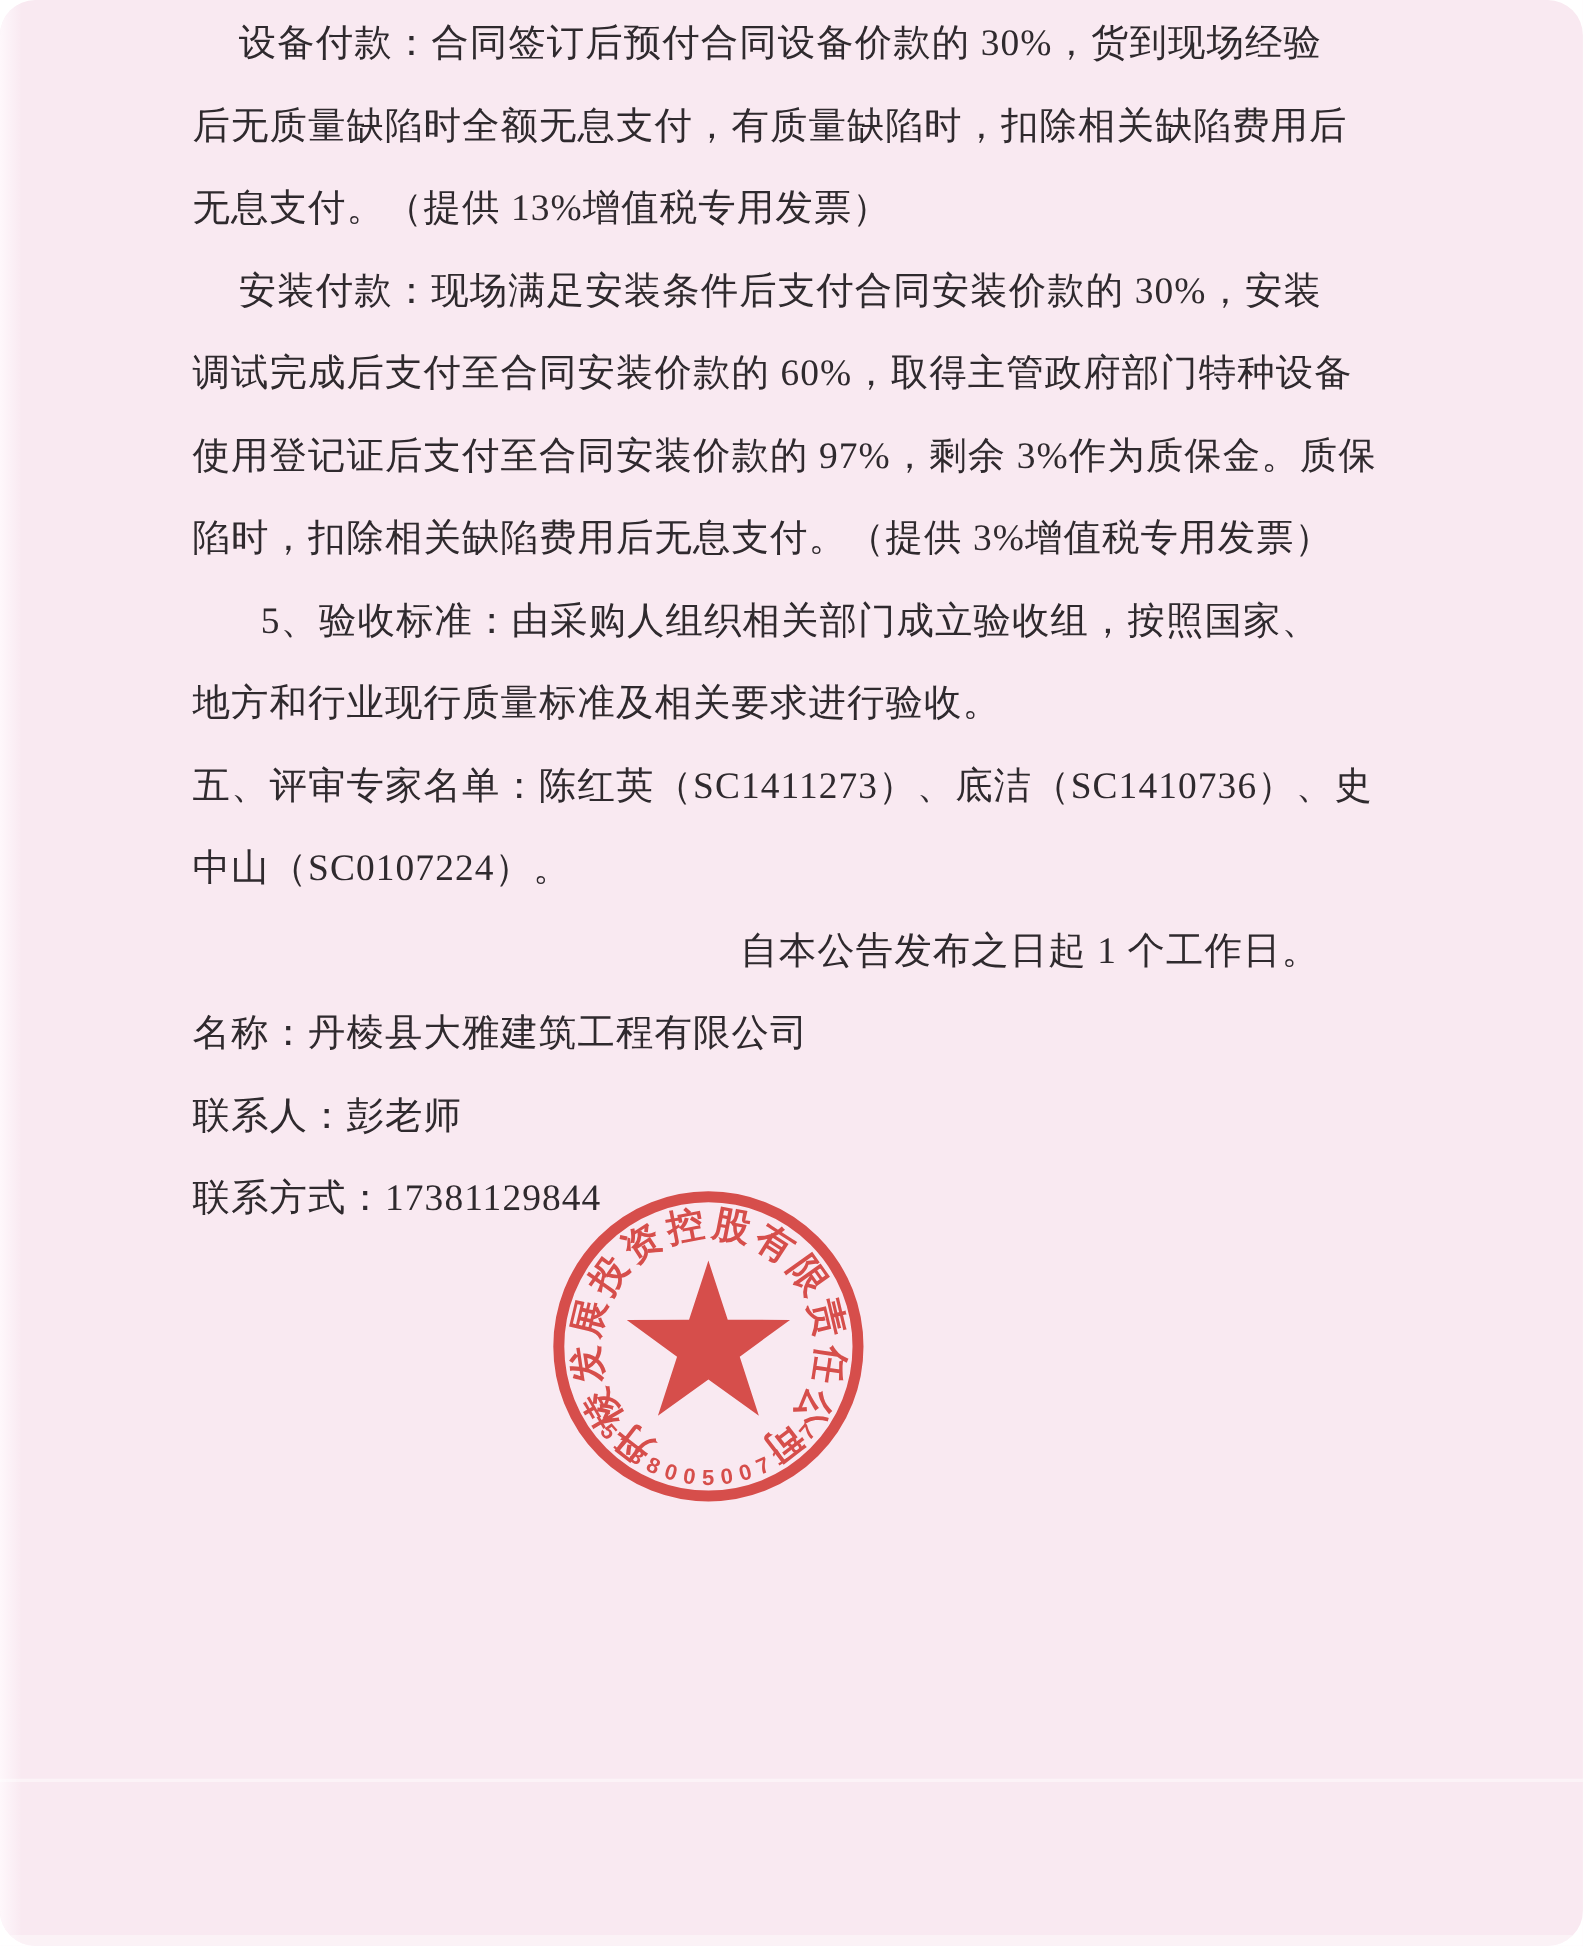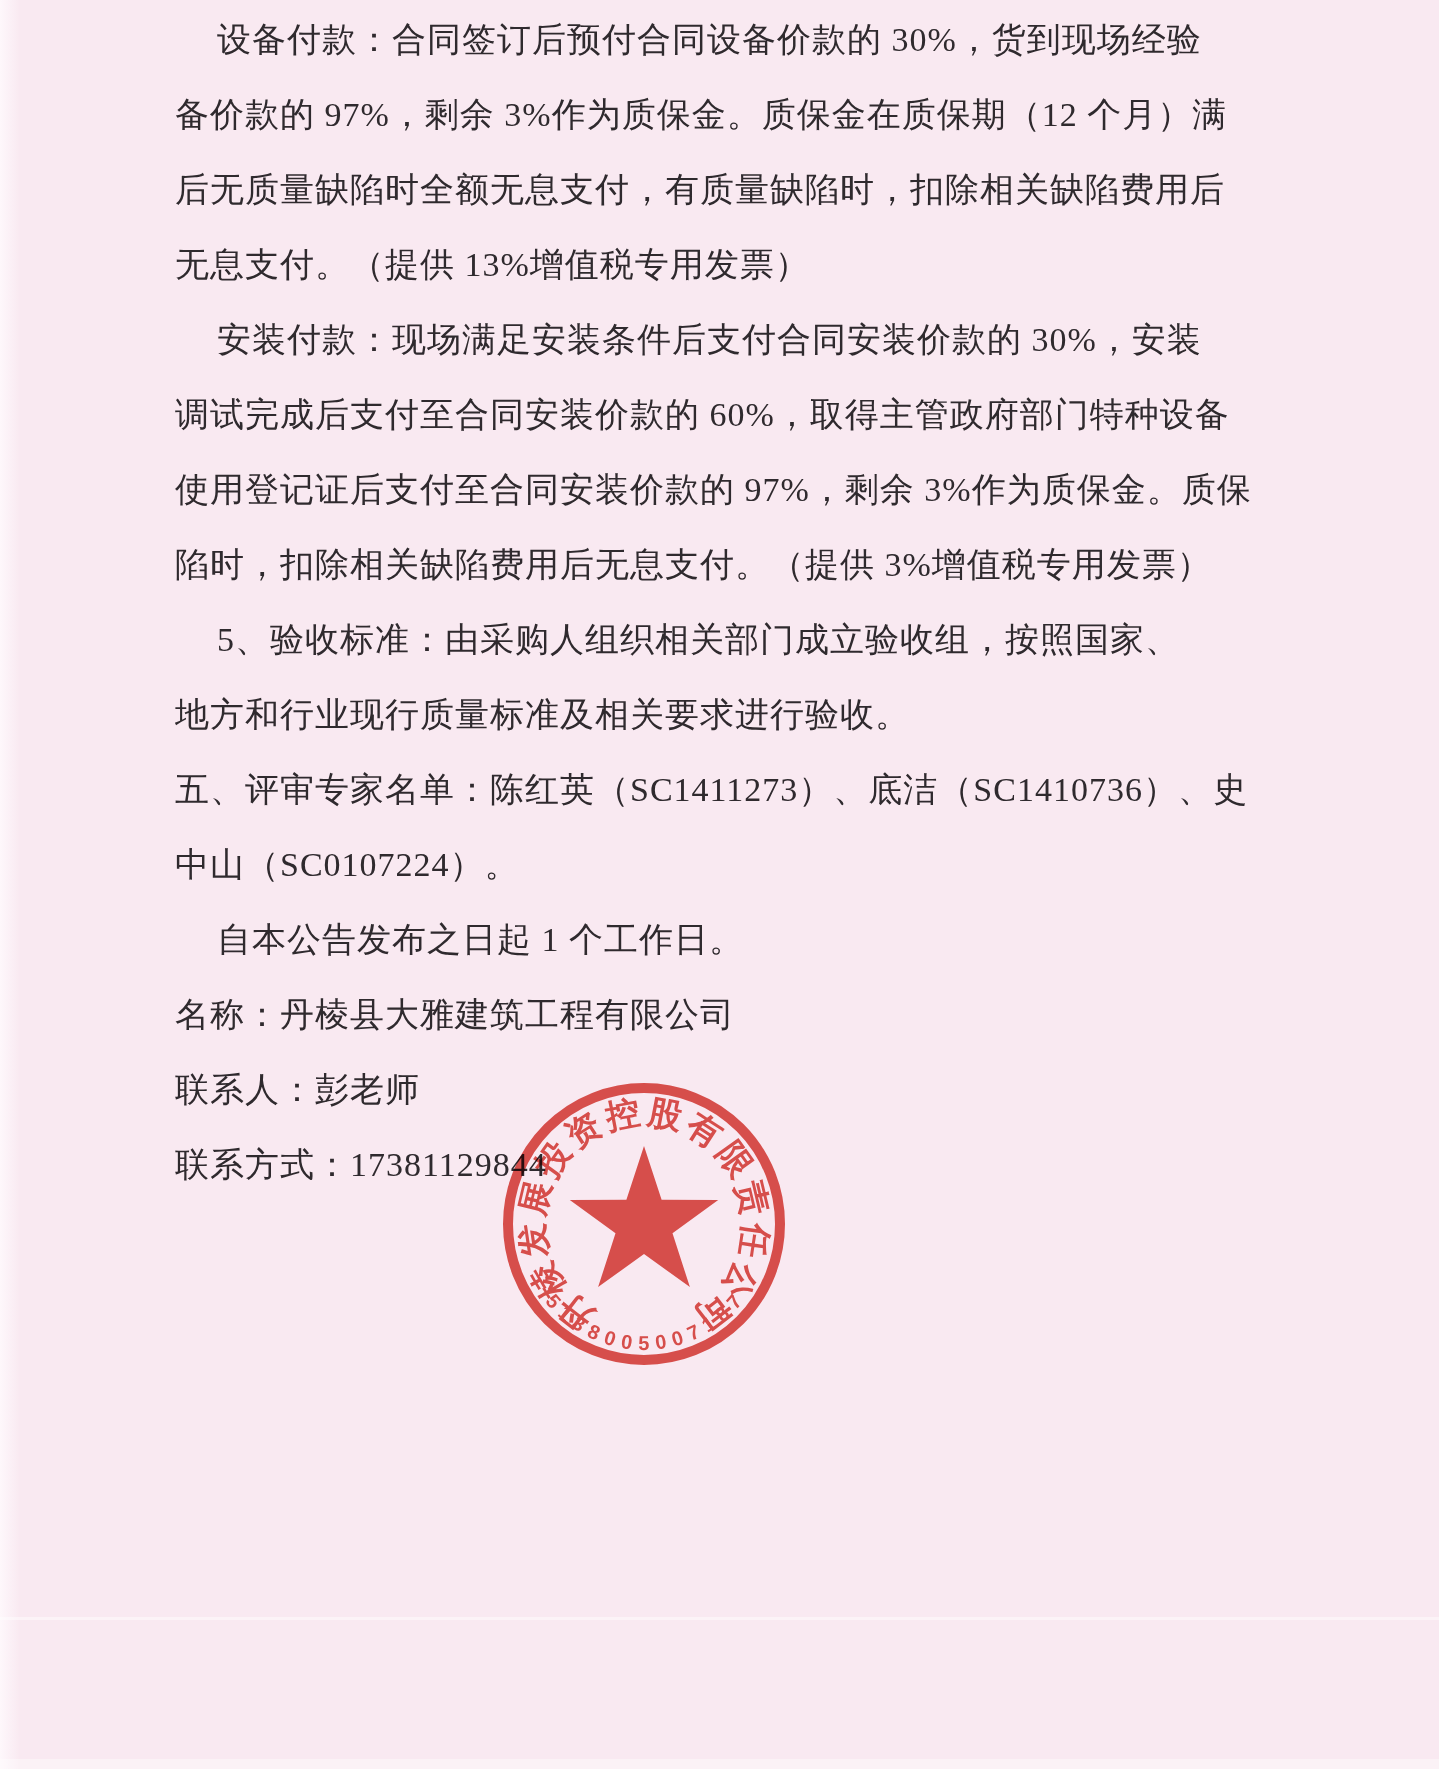--- a/index.html
+++ b/index.html
@@ -8,36 +8,37 @@
     --seal:#d9423b;
   }
   html,body{margin:0;padding:0;}
   .page{
     position:relative;
     width:1439px;height:1769px;
     background:var(--bg);
     overflow:hidden;
     font-family:"Liberation Serif","DejaVu Serif",serif;
     color:var(--ink);
+    border-radius:32px;
   }
   .doc{
     position:absolute;left:175px;top:2px;width:1025px;
   }
   .line{
     font-size:34px;
     line-height:75px;
     height:75px;
     white-space:nowrap;
     letter-spacing:1px;
   }
   .line.just{
     text-align:justify;
     text-align-last:justify;
   }
-  .line.indent{padding-left:42px;}
+  .line.indent{padding-left:42px;text-align:right;}
   .b{
     font-weight:400;
   }
   
   .seal{
     position:absolute;left:500px;top:1080px;width:288px;height:288px;
     mix-blend-mode:multiply;
     opacity:.9;
     filter:blur(.4px);
   }
@@ -63,21 +64,20 @@
 </head>
 <body>
 
 <div class="page">
   <div class="edge-left"></div>
   <div class="scan-line"></div>
   <div class="edge-bottom"></div>
 
   <div class="doc">
     <div class="line indent just"><span class="b"></span><span>设备付款：合同签订后预付合同设备价款的 30%，货到现场经验</span></div>
-    <div class="line just"><span class="b"></span><span>备价款的 97%，剩余 3%作为质保金。质保金在质保期（12 个月）满</span></div>
     <div class="line just"><span class="b"></span><span>后无质量缺陷时全额无息支付，有质量缺陷时，扣除相关缺陷费用后</span></div>
     <div class="line"><span class="b"></span><span>无息支付。（提供 13%增值税专用发票）</span></div>
     <div class="line indent just"><span class="b"></span><span>安装付款：现场满足安装条件后支付合同安装价款的 30%，安装</span></div>
     <div class="line just"><span class="b"></span><span>调试完成后支付至合同安装价款的 60%，取得主管政府部门特种设备</span></div>
     <div class="line just"><span class="b"></span><span>使用登记证后支付至合同安装价款的 97%，剩余 3%作为质保金。质保</span></div>
     <div class="line"><span class="b"></span><span>陷时，扣除相关缺陷费用后无息支付。（提供 3%增值税专用发票）</span></div>
     <div class="line indent"><span class="b"></span><span>5、验收标准：由采购人组织相关部门成立验收组，按照国家、</span></div>
     <div class="line"><span class="b"></span><span>地方和行业现行质量标准及相关要求进行验收。</span></div>
     <div class="line just"><span class="b">五、评审专家名单：</span><span>陈红英（SC1411273）、底洁（SC1410736）、史</span></div>
     <div class="line"><span class="b"></span><span>中山（SC0107224）。</span></div>

